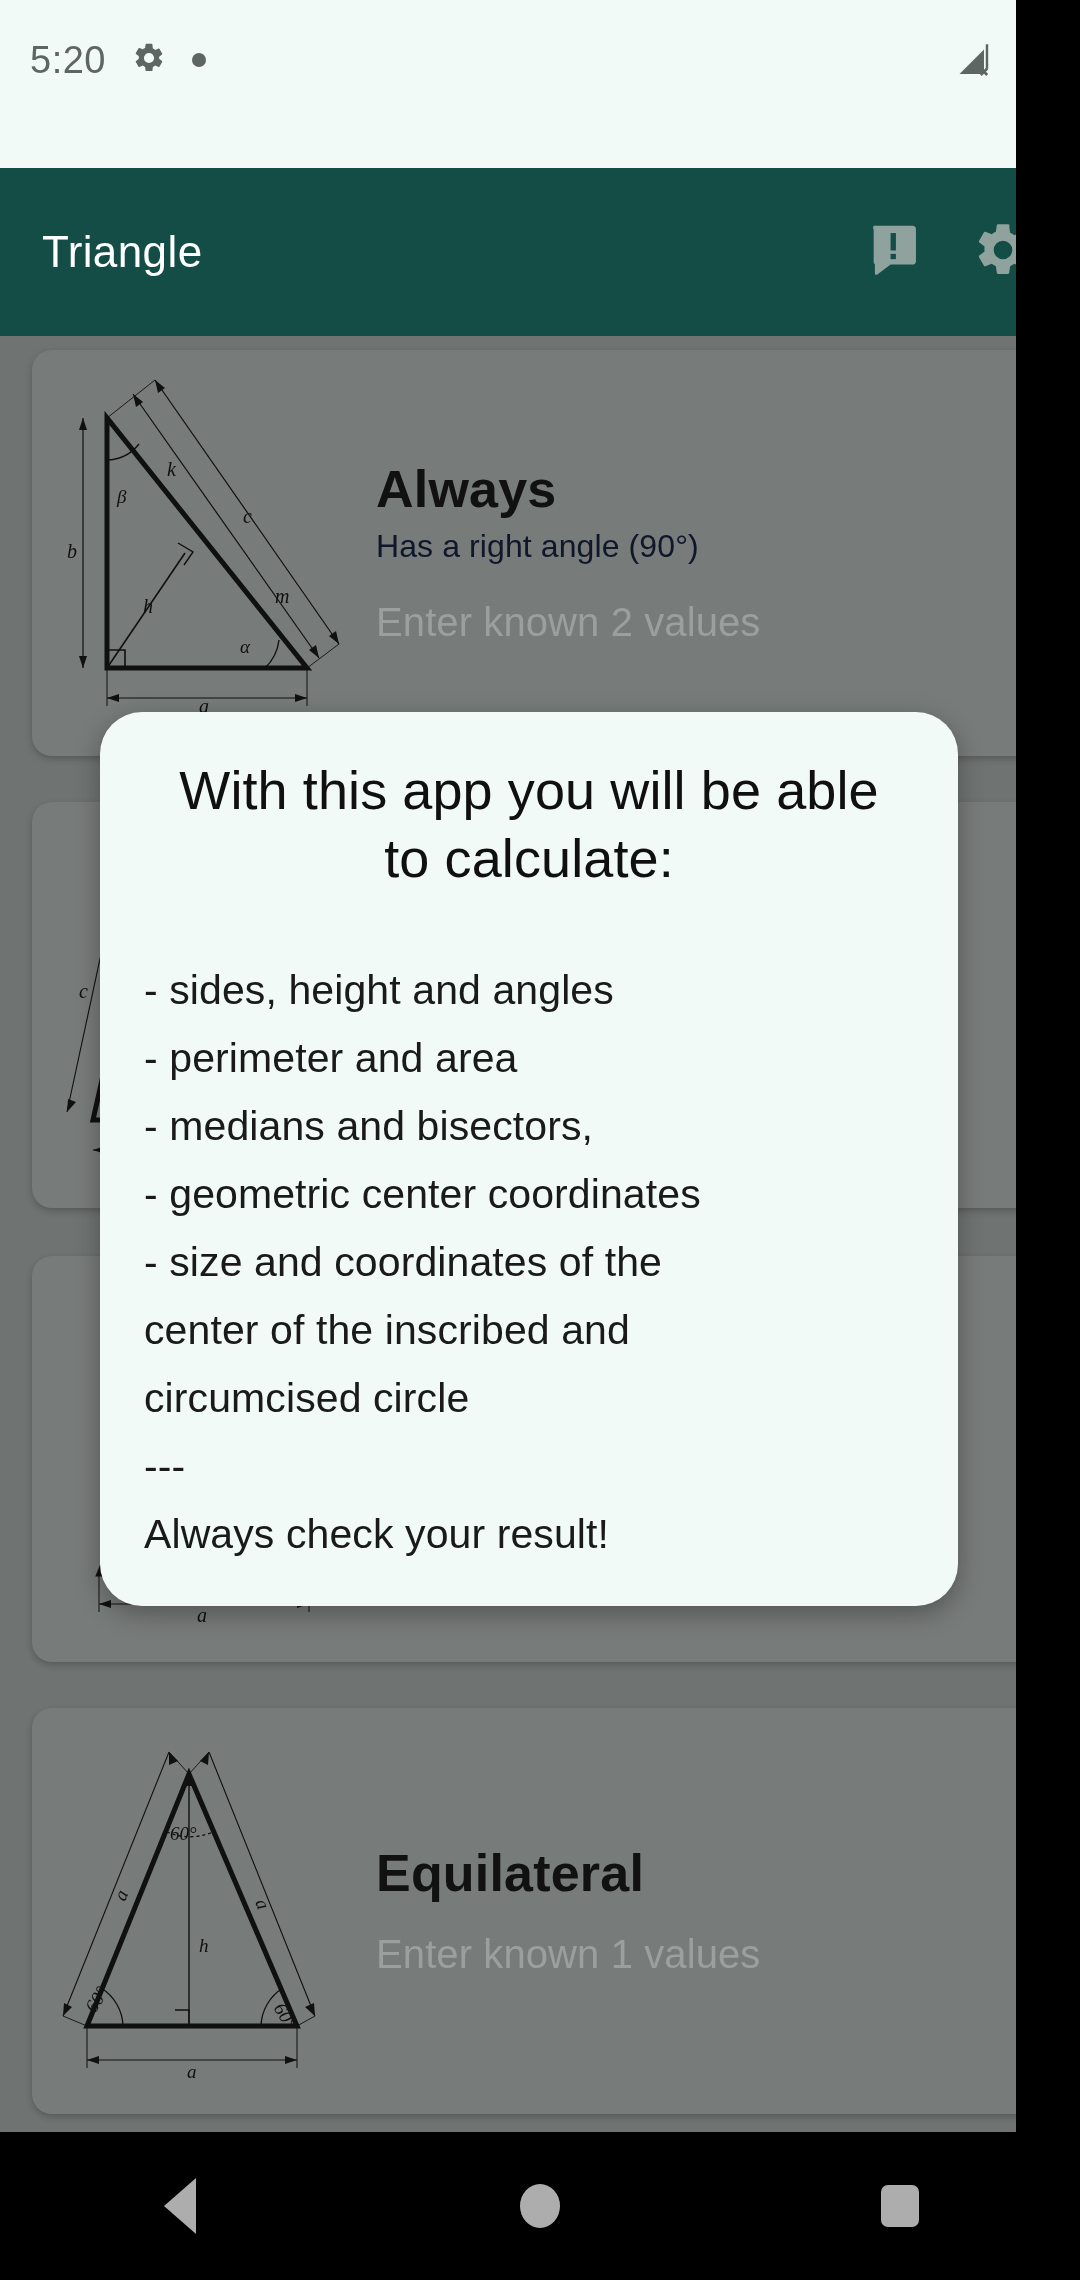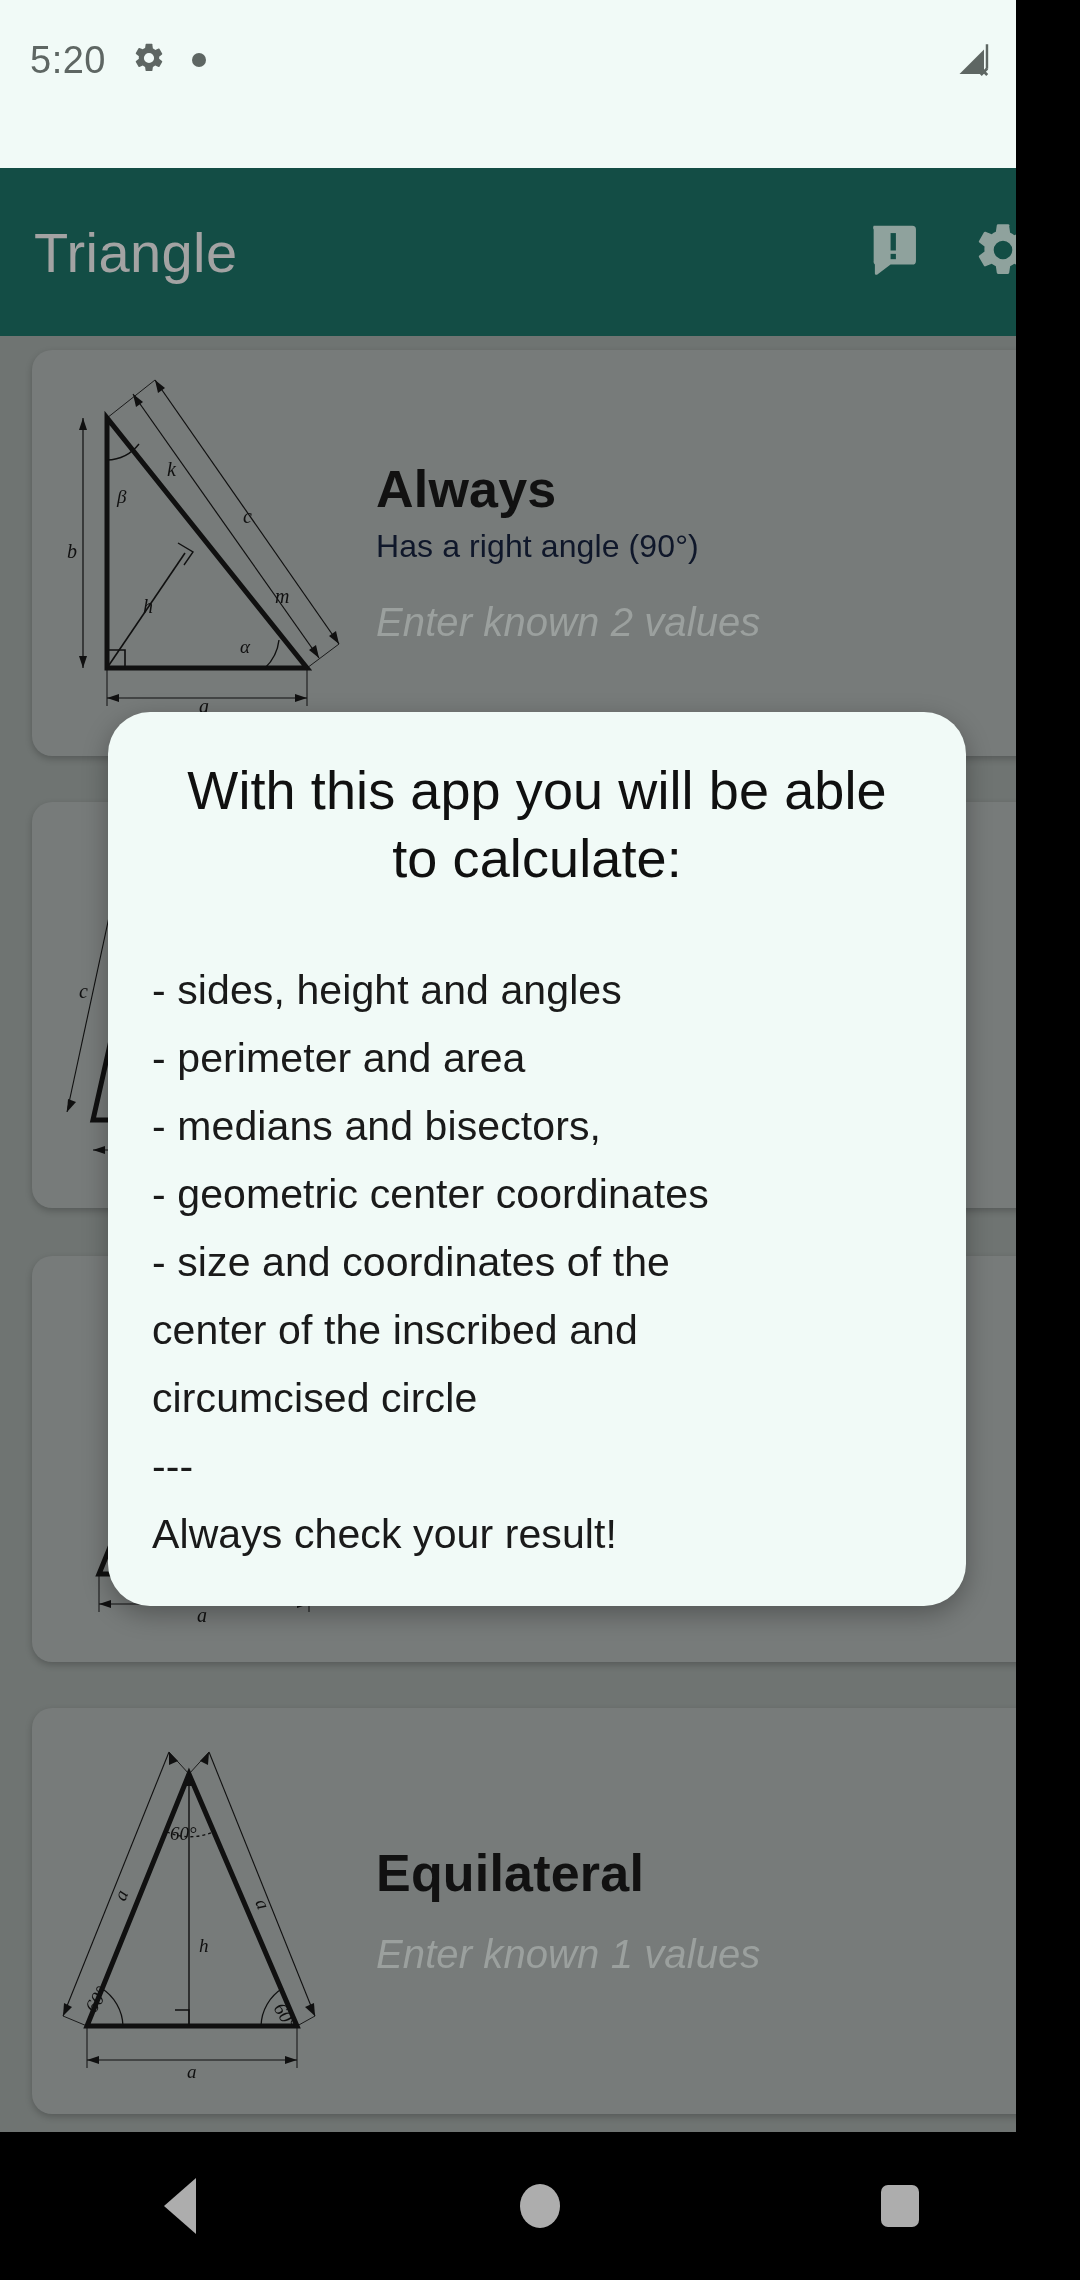--- a/index.html
+++ b/index.html
@@ -47,23 +47,24 @@
   #app-bar {
     position: absolute;
     left: 0; top: 168px;
     width: 1080px; height: 168px;
     background: #134D45;
     display: flex;
     align-items: center;
     padding: 0 34px;
   }
   #app-bar-title {
-    font-size: 56px;
-    color: #a3a3a3;
+    font-size: 44px;
+    color: #ffffff;
     letter-spacing: 0.4px;
+    margin-left: 8px;
   }
   #app-bar-actions {
     margin-left: auto;
     display: flex;
     align-items: center;
     gap: 50px;
     padding-right: 12px;
   }
   .appbar-icon { display: block; }
 
@@ -114,40 +115,39 @@
     color: #0f172a;
     line-height: 52px;
     letter-spacing: 0.1px;
   }
   .card-hint {
     font-size: 40px;
     color: #9BA09E;
     line-height: 52px;
     margin-top: 24px;
     letter-spacing: 0.1px;
-    font-style: italic;
   }
 
   
   #card-right       { top: 14px;   height: 406px; }
   #card-isosceles   { top: 466px;  height: 406px; }
   #card-scalene     { top: 920px;  height: 406px; }
   #card-equilateral { top: 1372px; height: 406px; }
 
   
   #dialog-scrim {
     position: absolute;
     left: 0; top: 0;
     width: 1080px; height: 2280px;
     background: rgba(0,0,0,0.0);
     pointer-events: none;
   }
   #dialog {
     position: absolute;
-    left: 108px;
+    left: 100px;
     top: 712px;
     width: 858px;
     height: 894px;
     background: #F1FAF7;
     border-radius: 42px;
     box-shadow: 0 8px 26px rgba(0,0,0,0.30);
     padding: 44px 44px 13px 44px;
   }
   #dialog-title {
     font-size: 54px;

